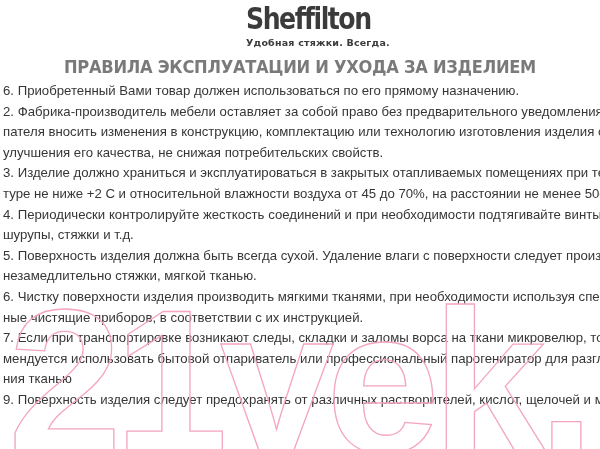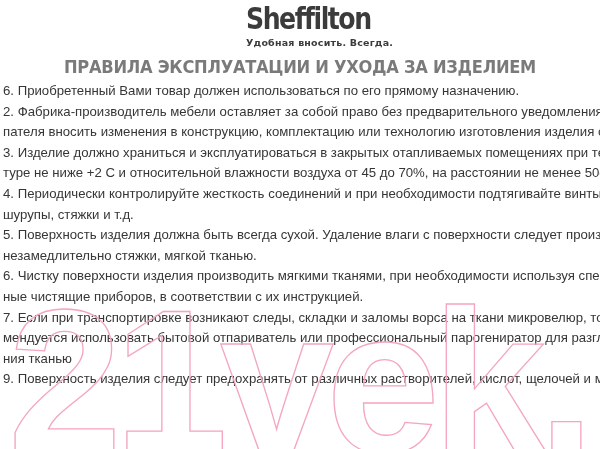--- a/index.html
+++ b/index.html
@@ -41,29 +41,30 @@
   .watermark {
     position: absolute; left: 0; top: 0; width: 600px; height: 449px;
     pointer-events: none;
   }
 </style>
 </head>
 <body>
 
 <div class="logo">
   <div class="logo-word">Sheffilton</div>
-  <div class="logo-tag">Удобная вносить. Всегда.</div>
+  <div class="logo-tag">Удобная стяжки. Всегда.</div>
 </div>
 
 <div class="heading">ПРАВИЛА ЭКСПЛУАТАЦИИ И УХОДА ЗА ИЗДЕЛИЕМ</div>
 
 <div class="body">
   <div class="line">6. Приобретенный Вами товар должен использоваться по его прямому назначению.</div>
   <div class="line">2. Фабрика-производитель мебели оставляет за собой право без предварительного уведомления поку-</div>
   <div class="line">пателя вносить изменения в конструкцию, комплектацию или технологию изготовления изделия с целью</div>
+  <div class="line">улучшения его качества, не снижая потребительских свойств.</div>
   <div class="line">3. Изделие должно храниться и эксплуатироваться в закрытых отапливаемых помещениях при темпера-</div>
   <div class="line">туре не ниже +2 С и относительной влажности воздуха от 45 до 70%, на расстоянии не менее 50см от</div>
   <div class="line">4. Периодически контролируйте жесткость соединений и при необходимости подтягивайте винты,</div>
   <div class="line">шурупы, стяжки и т.д.</div>
   <div class="line">5. Поверхность изделия должна быть всегда сухой. Удаление влаги с поверхности следует производить</div>
   <div class="line">незамедлительно стяжки, мягкой тканью.</div>
   <div class="line">6. Чистку поверхности изделия производить мягкими тканями, при необходимости используя специаль-</div>
   <div class="line">ные чистящие приборов, в соответствии с их инструкцией.</div>
   <div class="line">7. Если при транспортировке возникают следы, складки  и заломы ворса на ткани микровелюр, то реко-</div>
   <div class="line">мендуется использовать бытовой отпариватель или профессиональный парогениратор для разглажива-</div>

